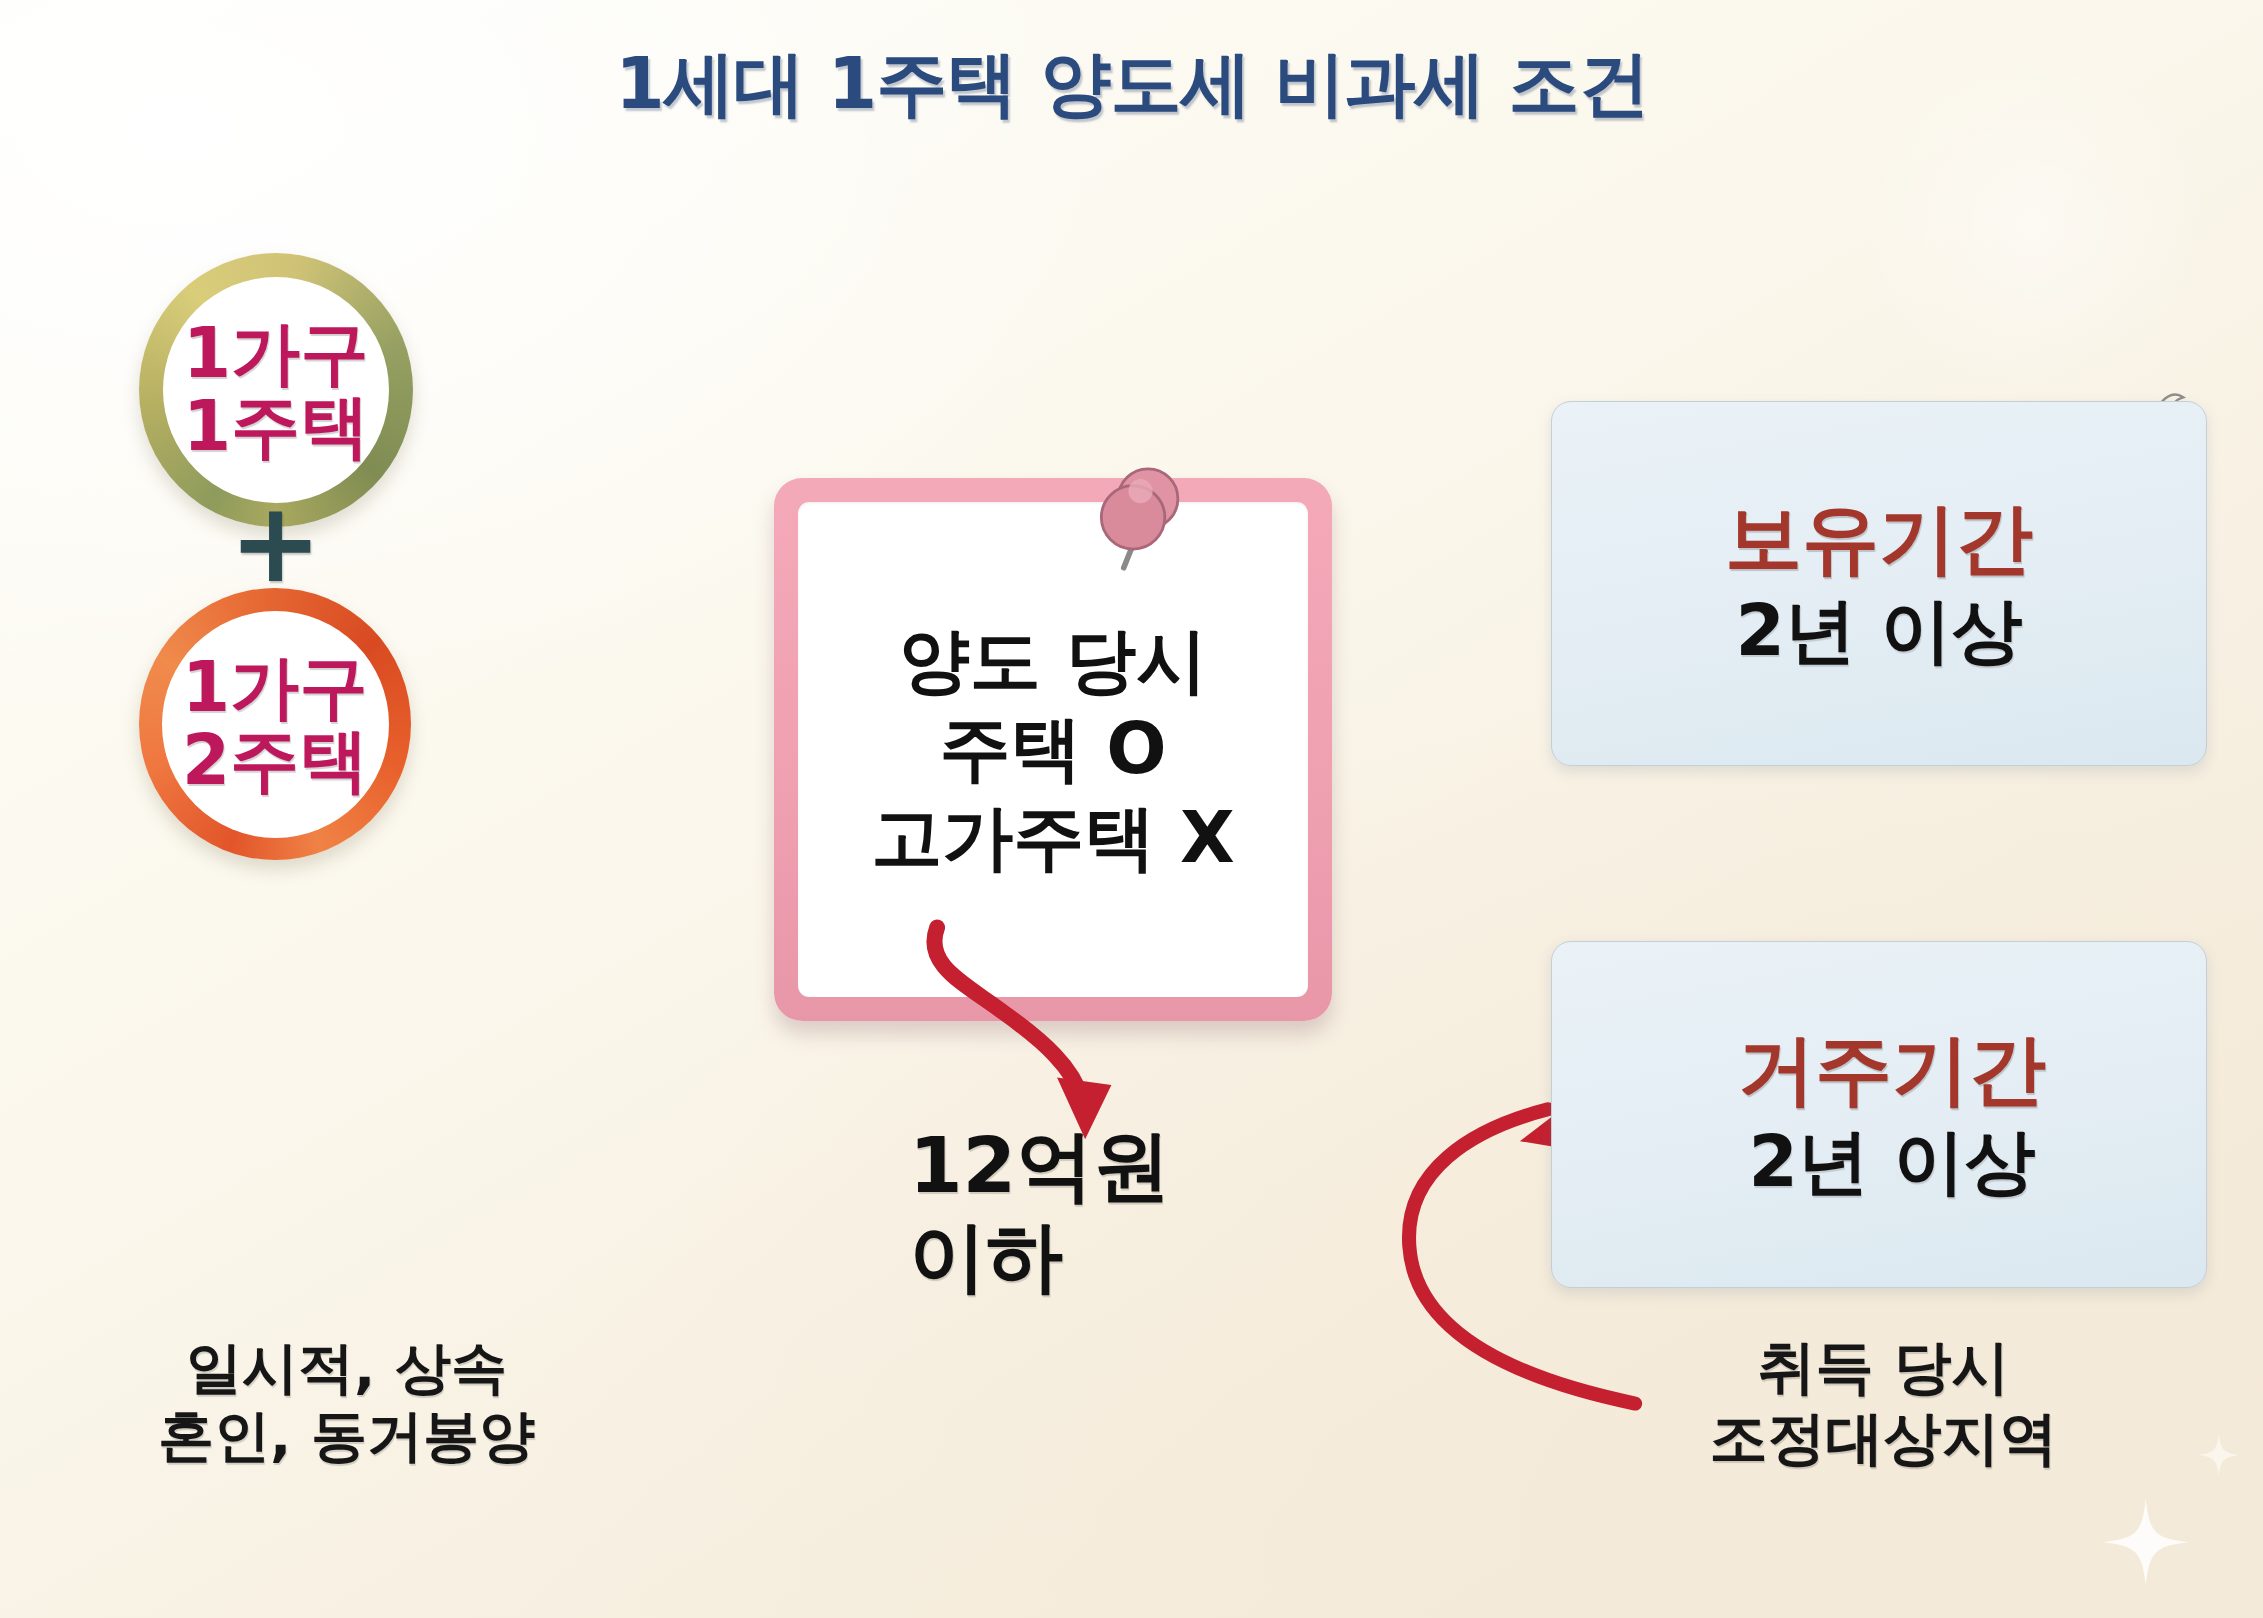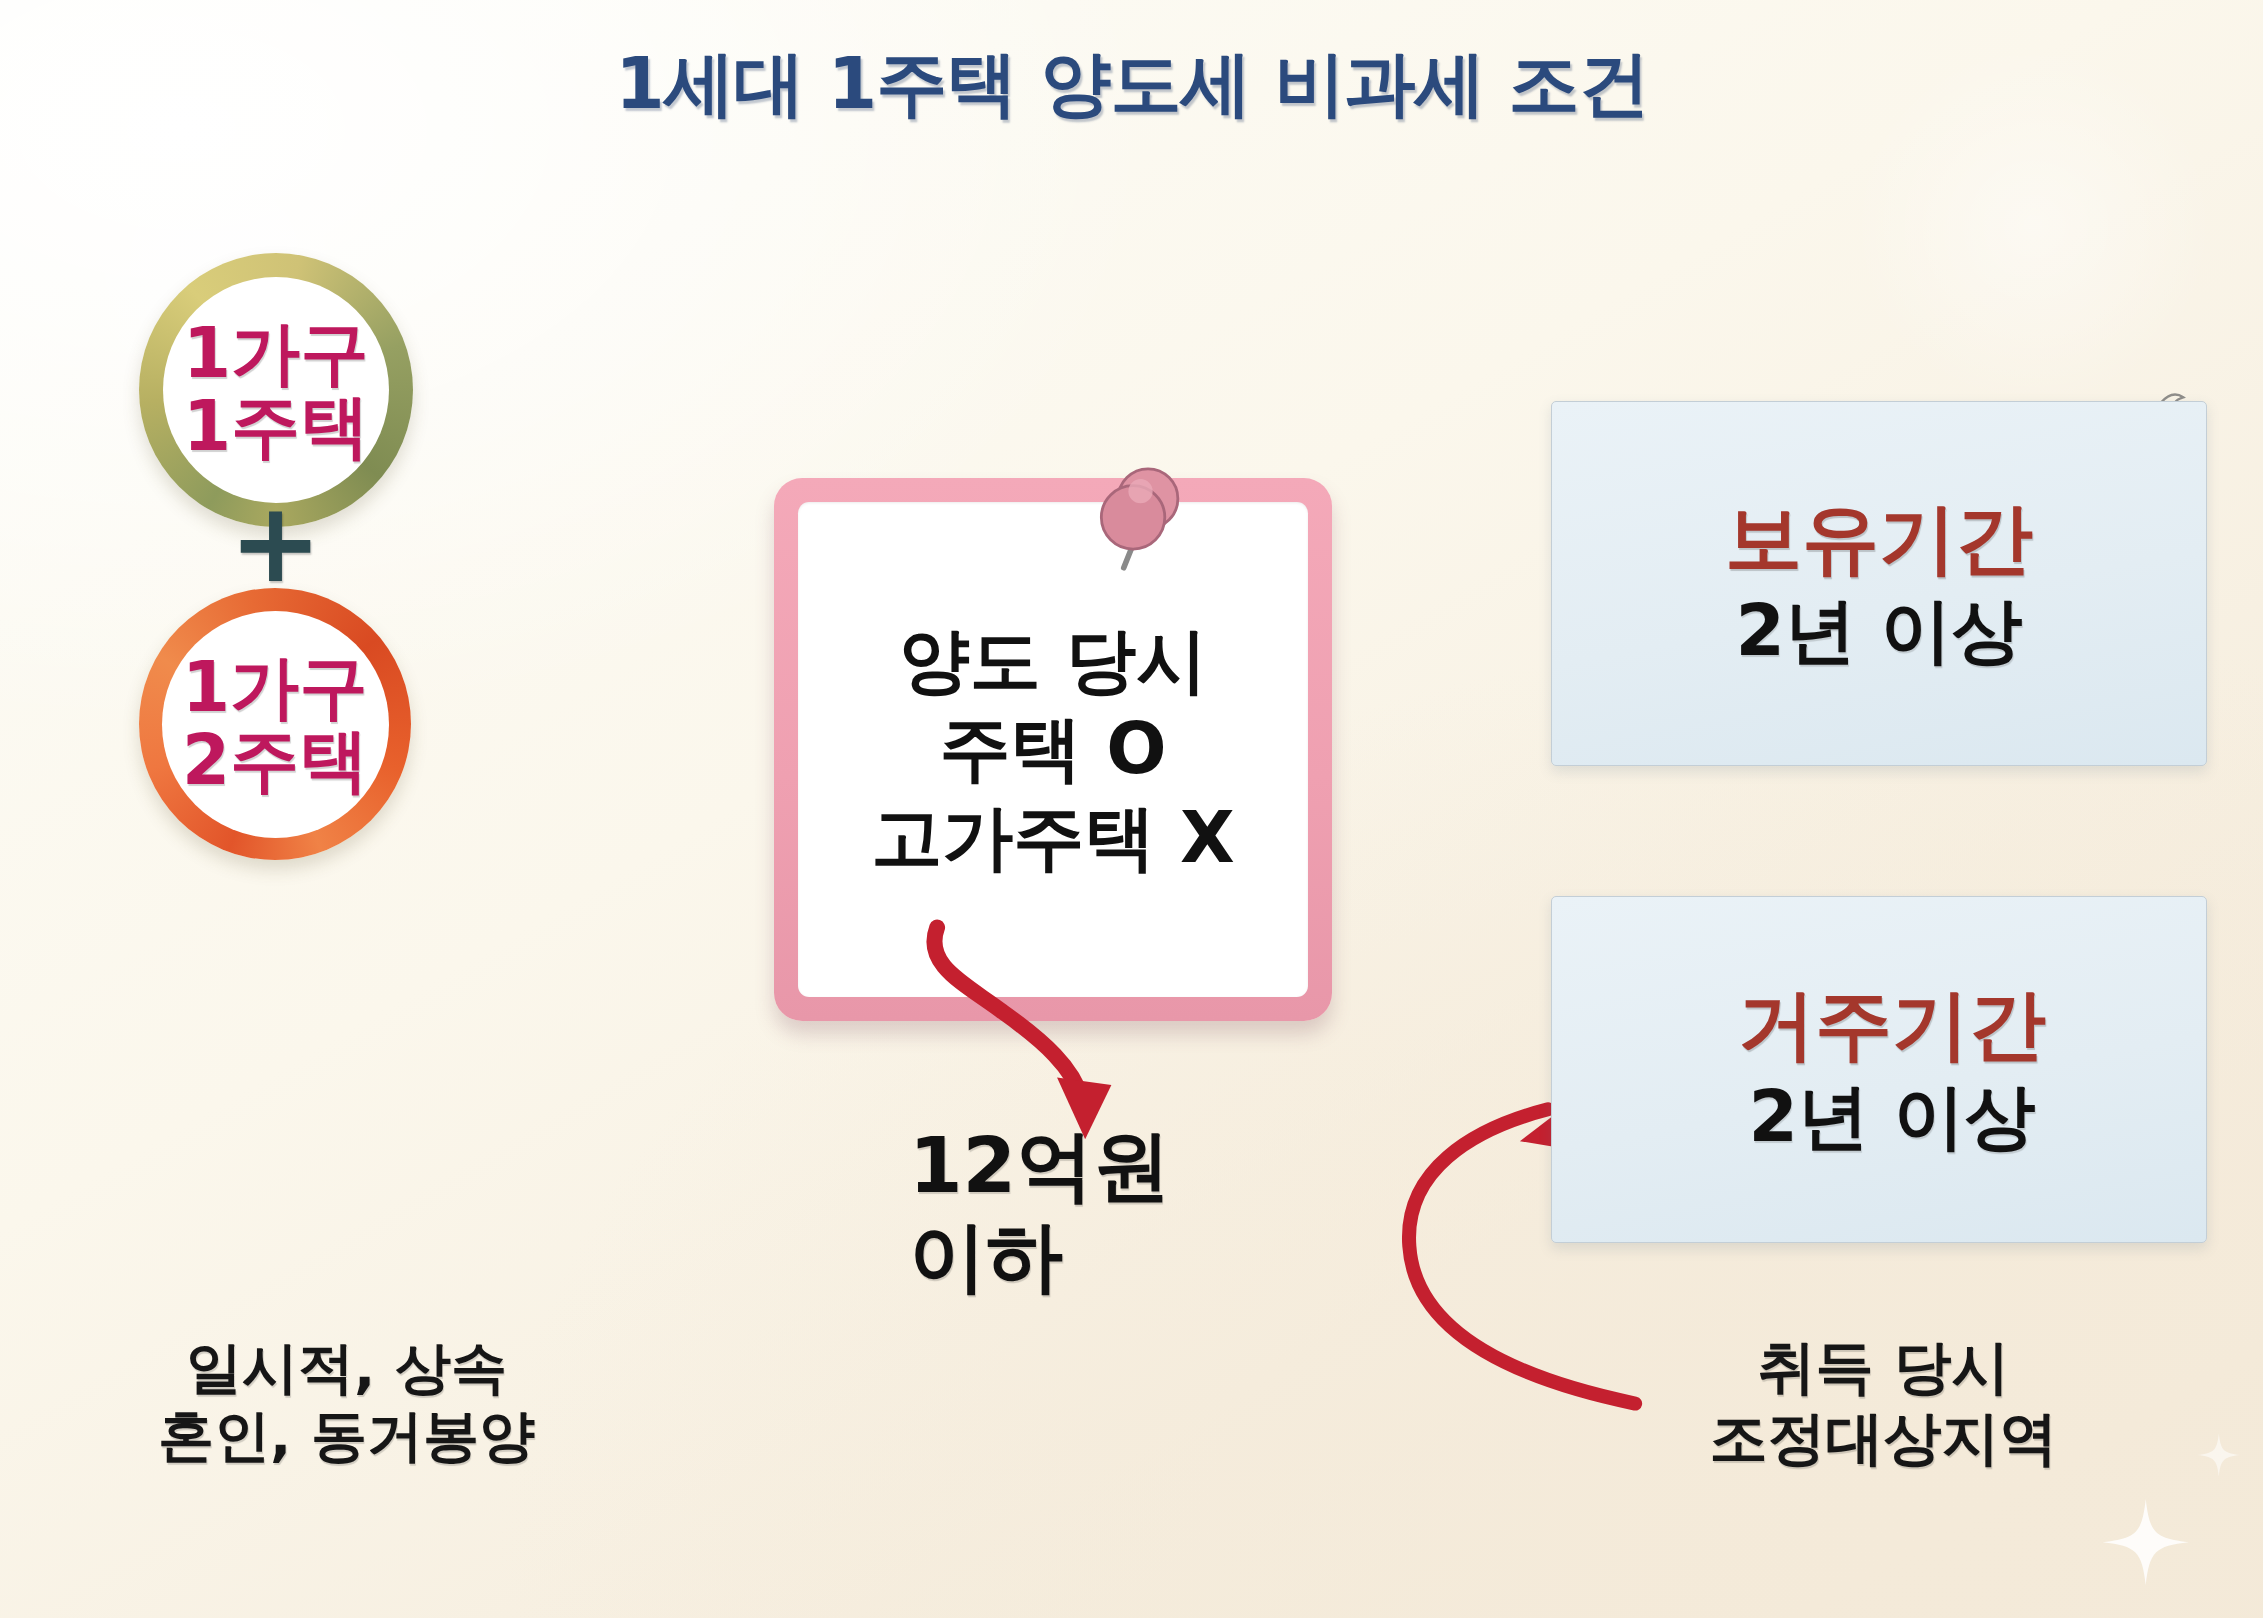--- a/index.html
+++ b/index.html
@@ -145,21 +145,21 @@
     font-size: 77px;
     font-weight: 700;
     line-height: 1.18;
     color: #111111;
     text-shadow: 0.9px 1.9px 0.9px rgba(0,0,0,0.16);
   }
 
   
   .blue-box {
     position: absolute;
-    border-radius: 5px;
+    border-radius: 20px;
     background: linear-gradient(170deg, #eaf2f7 0%, #e3edf3 55%, #dbe8f0 100%);
     border: 1.9px solid #c3ced6;
     box-shadow: 0 5.6px 13px rgba(90,110,130,0.16);
     display: flex;
     flex-direction: column;
     align-items: center;
     justify-content: center;
     box-sizing: border-box;
   }
   .blue-head {
@@ -171,21 +171,21 @@
   }
   .blue-sub {
     font-size: 71px;
     font-weight: 600;
     color: #111111;
     line-height: 1.1;
     margin-top: 11.2px;
     text-shadow: 0.9px 1.9px 0.9px rgba(0,0,0,0.14);
   }
   #box-hold { left: 1551px; top: 401px; width: 656px; height: 365px; }
-  #box-live { left: 1551px; top: 896px; width: 656px; height: 347px; padding-left: 26px; }
+  #box-live { left: 1551px; top: 941px; width: 656px; height: 347px; padding-left: 26px; }
 
   #right-note {
     position: absolute;
     left: 1537px; top: 1332px;
     width: 693px;
     text-align: center;
     font-size: 58px;
     font-weight: 700;
     line-height: 1.22;
     color: #161616;

